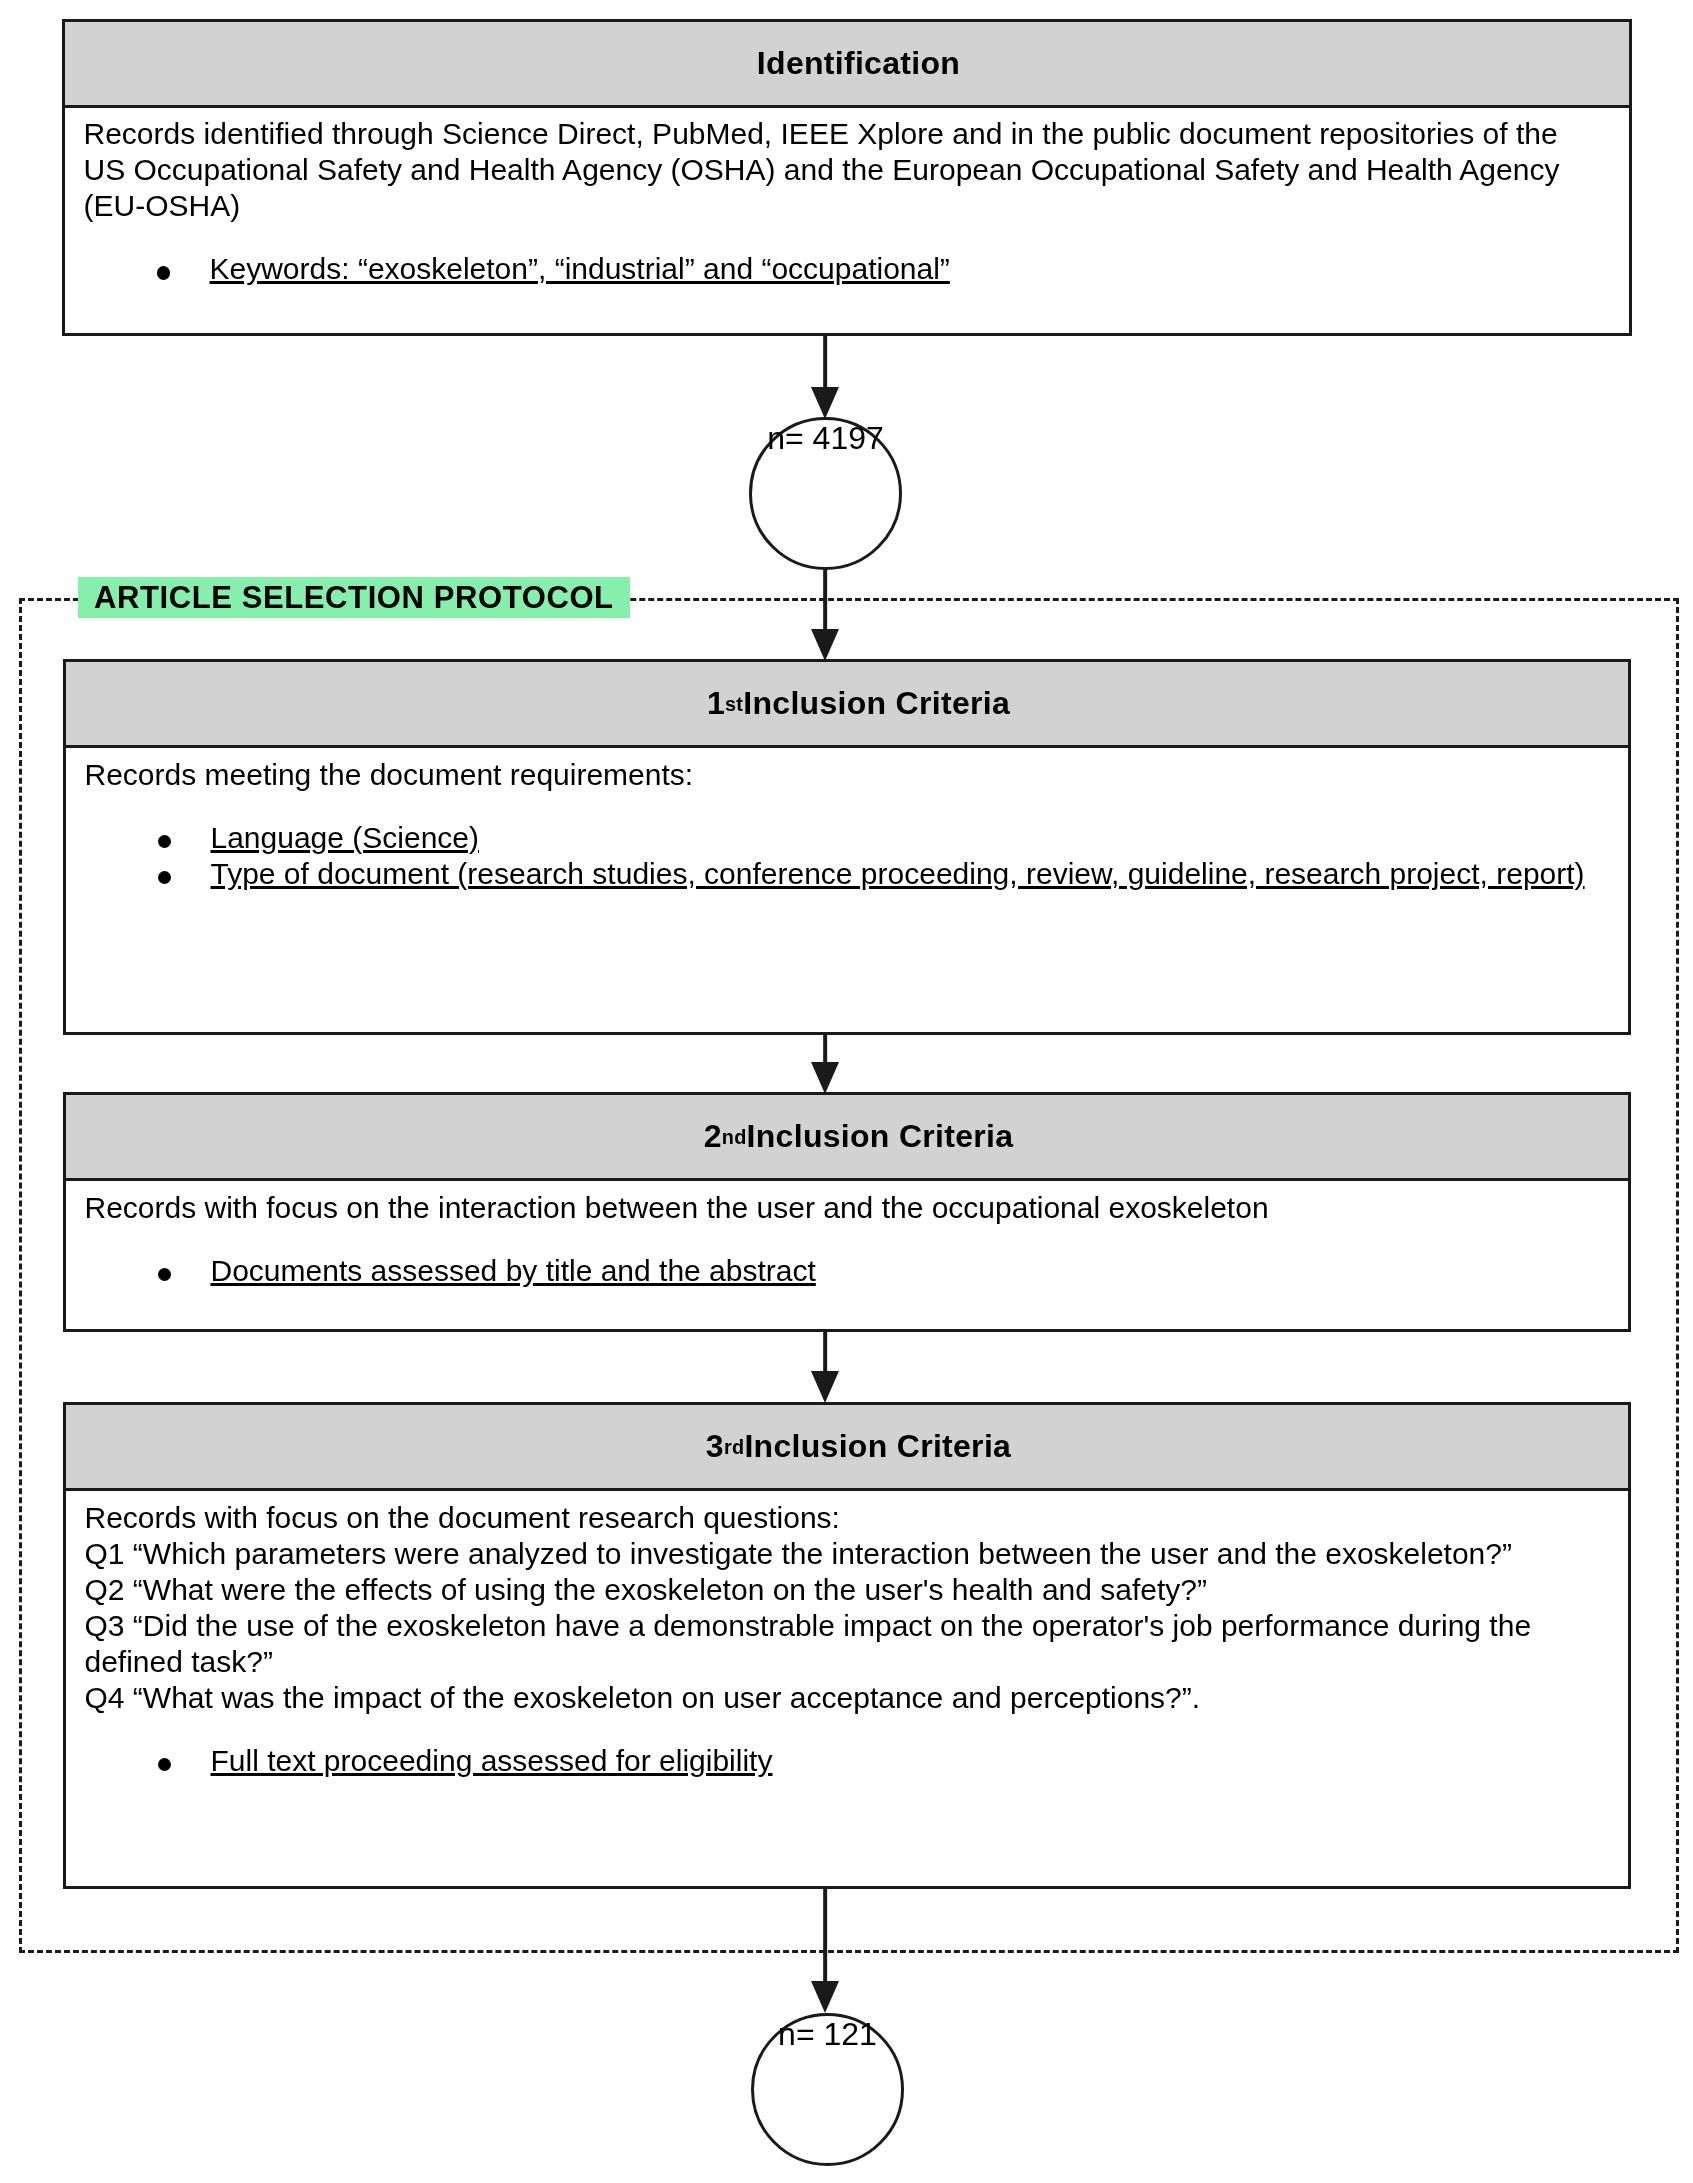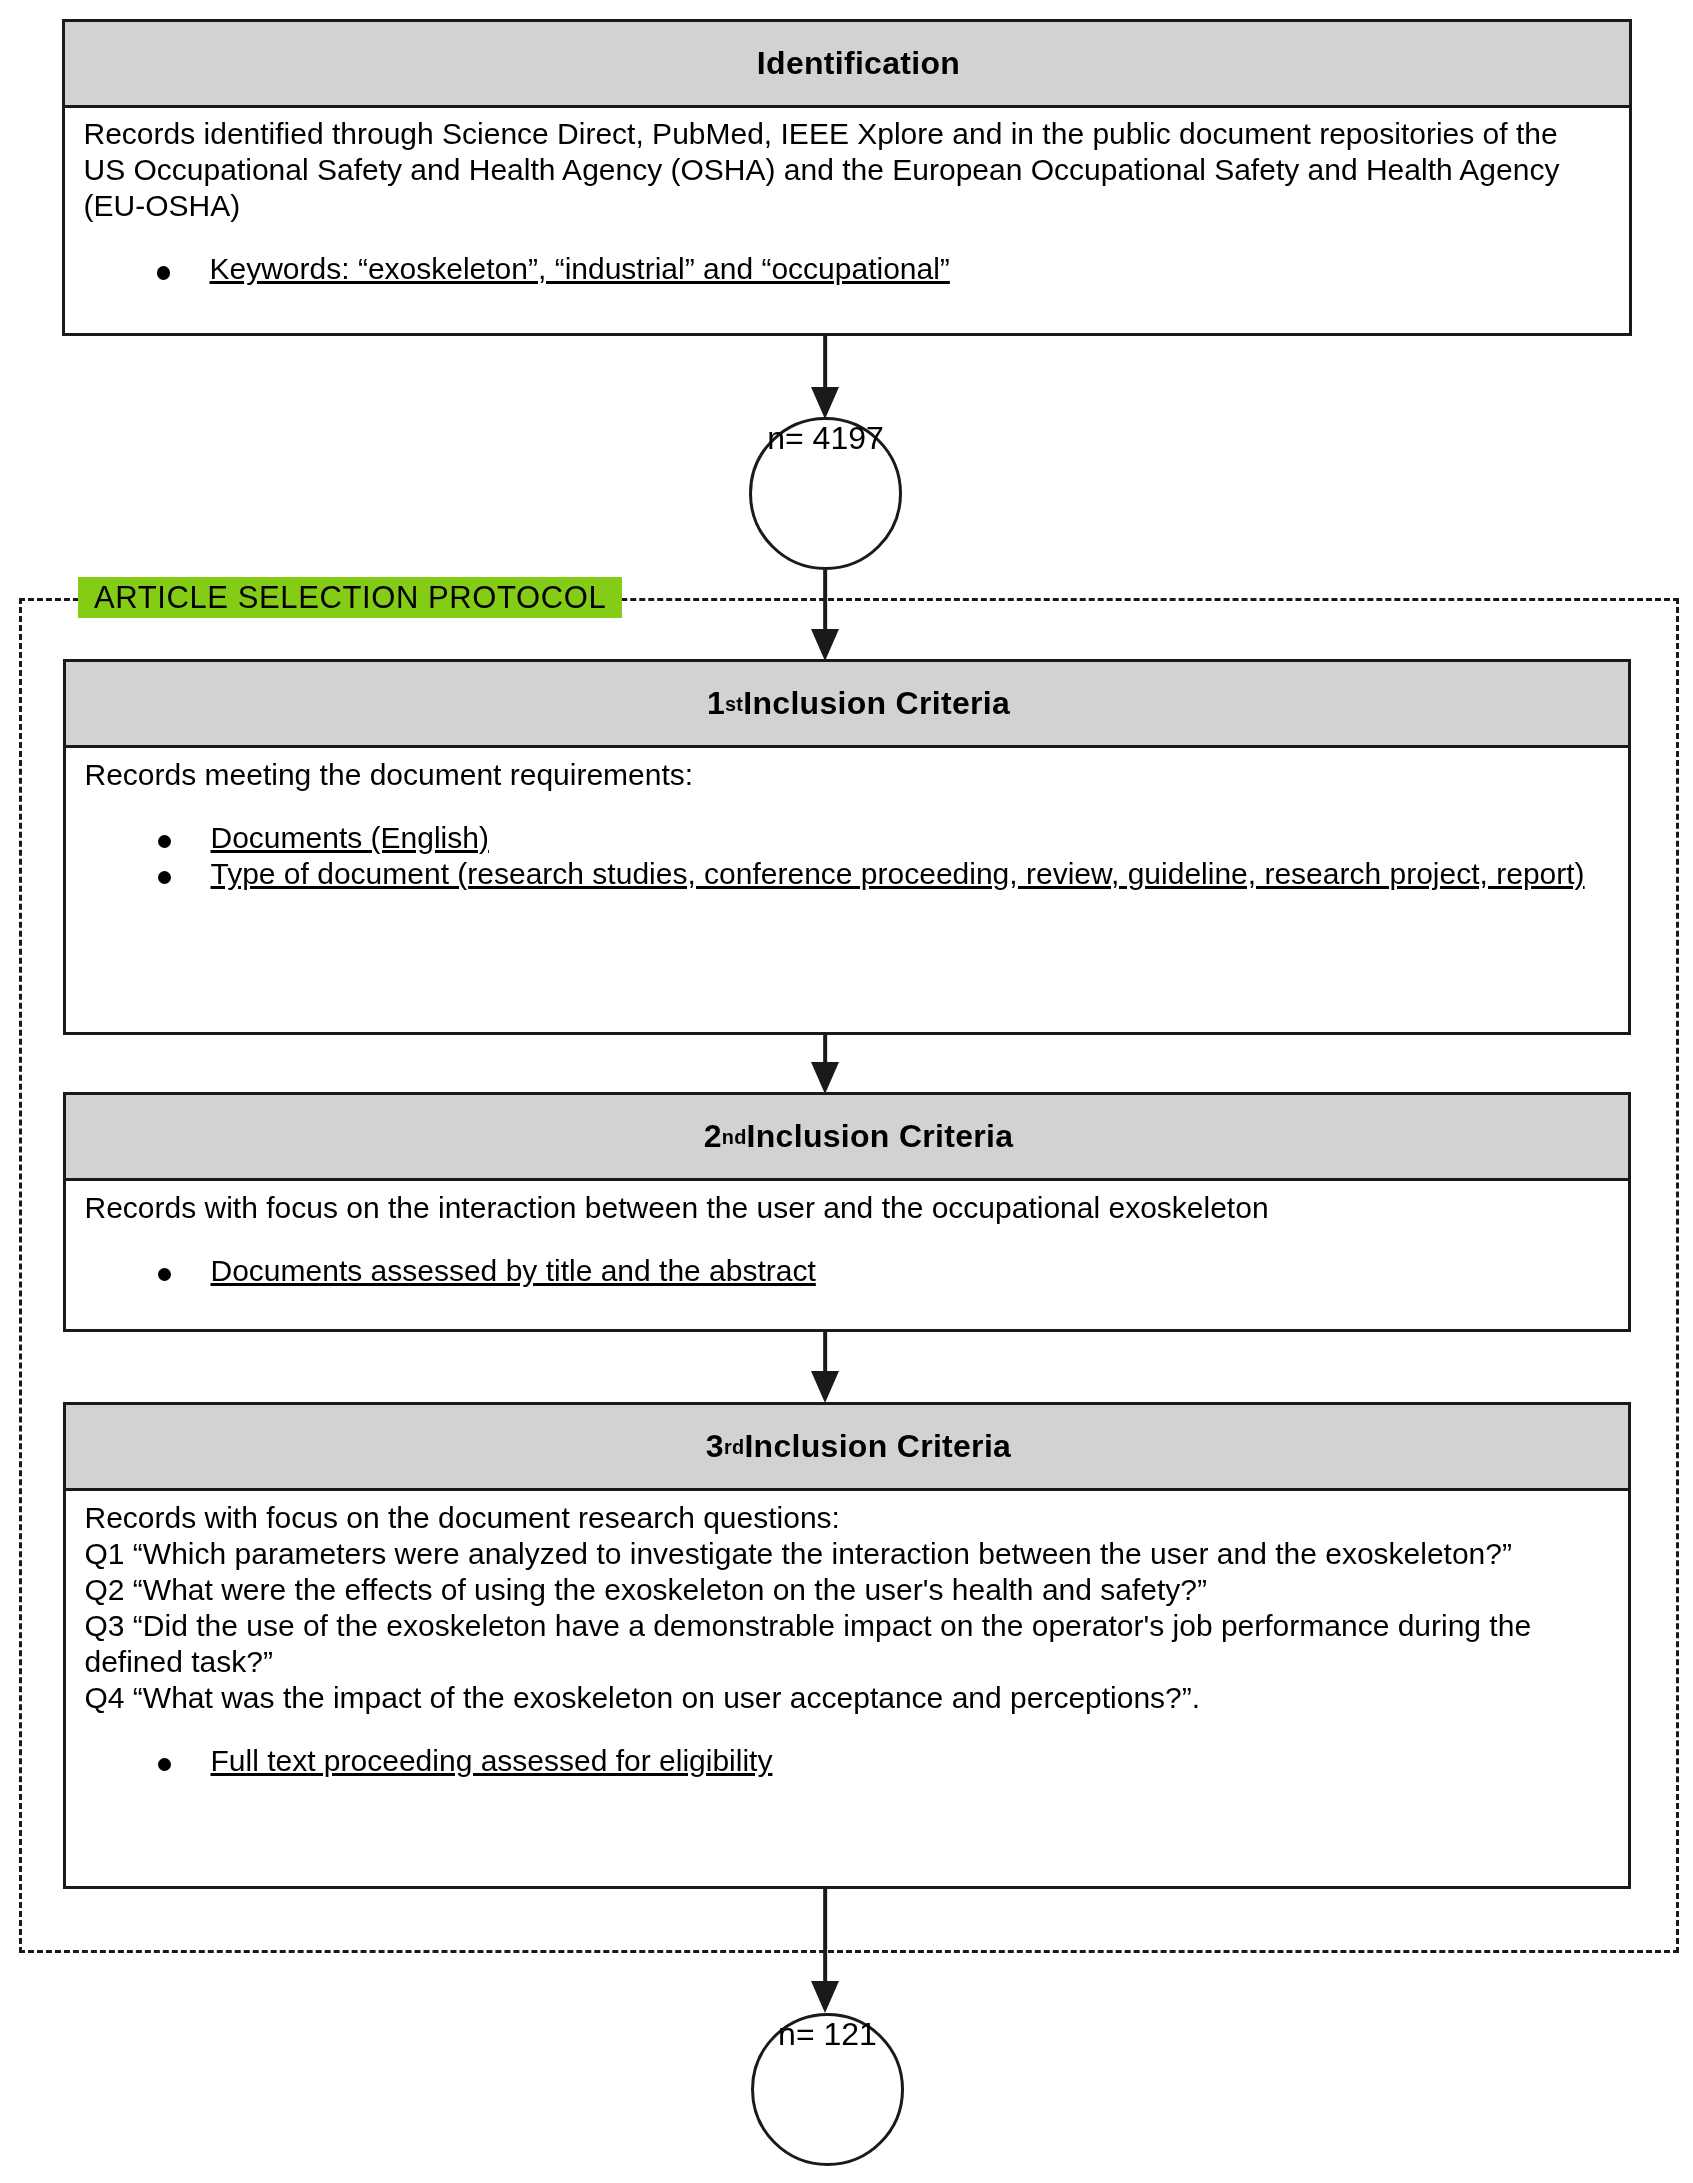--- a/index.html
+++ b/index.html
@@ -21,22 +21,22 @@
   .bullet{position:relative;padding-left:126px;text-decoration:underline;}
   .bullet::before{
     content:"";position:absolute;left:73px;top:15px;width:13.6px;height:13.6px;
     border-radius:50%;background:#000;
   }
   .dashed-region{
     position:absolute;left:18.5px;top:598px;width:1660px;height:1355px;
     border:3.1px dashed #1a1a1a;box-sizing:border-box;background:transparent;
   }
   .protocol-label{
-    position:absolute;left:78px;top:577px;background:#84cc16;padding:0 16px;
-    font-weight:normal;font-size:31px;line-height:41px;letter-spacing:0.6px;white-space:nowrap;
+    position:absolute;left:78px;top:577px;background:#86efac;padding:0 16px;
+    font-weight:bold;font-size:31px;line-height:41px;letter-spacing:0.6px;white-space:nowrap;
   }
   .circle-node{
     position:absolute;width:153px;height:153px;border:3.1px solid #1a1a1a;border-radius:50%;
     box-sizing:border-box;background:#ffffff;display:flex;align-items:flex-start;justify-content:center;
     font-size:32px;
   }
   .arrow{position:absolute;width:28px;}
   .arrow .shaft{
     position:absolute;left:50%;transform:translateX(-50%);
     top:0;bottom:18.5px;width:3.7px;background:#1a1a1a;
@@ -89,21 +89,21 @@
     <div class="box-header">
       <span>1</span>
         <span class="hdr-sup">st</span>
         <span> Inclusion Criteria</span>
     </div>
     <div class="box-body">
       <div>
           <div class="line">Records meeting the document requirements:</div>
         </div>
       <div class="bullets">
-          <div class="bullet">Documents (English)</div>
+          <div class="bullet">Language (Science)</div>
           <div class="bullet">Type of document (research studies, conference proceeding, review, guideline, research project, report)</div>
         </div>
     </div>
   </div>
 
   <div class="arrow" style="left:811px;top:1035px;height:59px;">
     <div class="shaft"></div>
     <div class="head"></div>
   </div>
 

